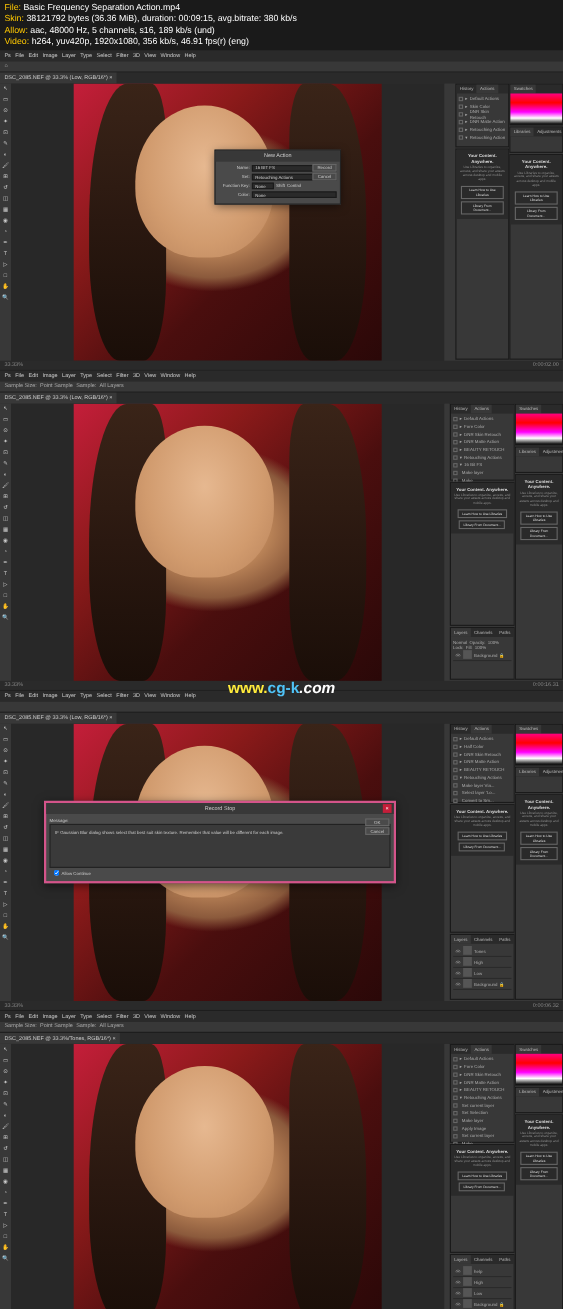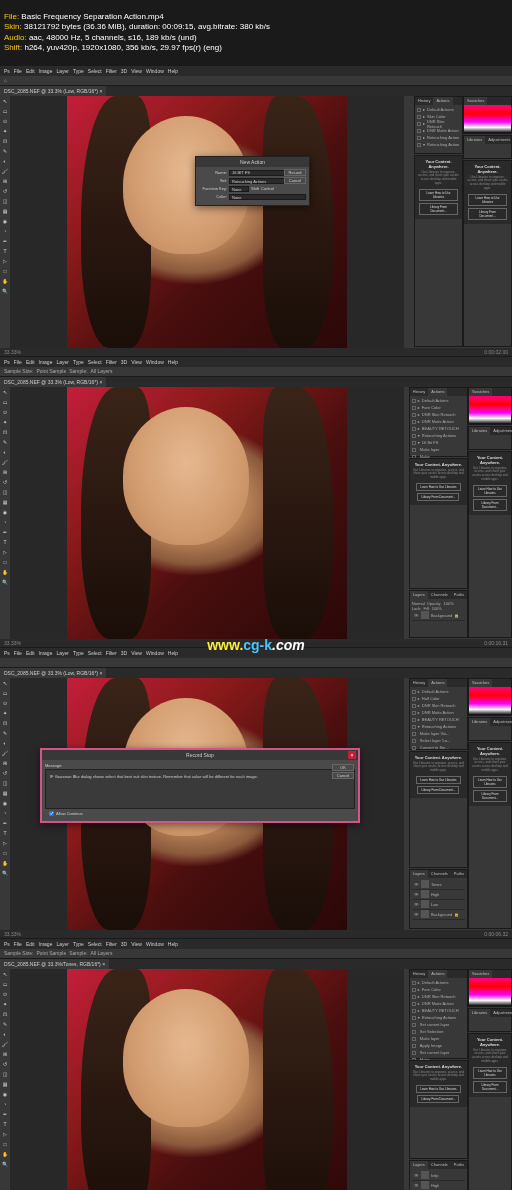--- a/index.html
+++ b/index.html
@@ -1,17 +1,17 @@
 <!DOCTYPE html>
 <html><head>
 <meta charset="utf-8">
 <style>
 *{margin:0;padding:0;box-sizing:border-box;font-family:Arial,sans-serif}
 body{background:#1a1a1a;width:512px}
-.meta{color:#fff;font-size:8px;padding:12px 4px;line-height:1.3}
+.meta{color:#fff;font-size:8px;padding:2px 4px;line-height:1.3}
 .meta .y{color:#ffc800}
 .ps{position:relative;height:290px;background:#323232;margin-bottom:1px}
 .menubar{height:10px;background:#2a2a2a;display:flex;align-items:center;padding:0 4px;gap:4px}
 .menubar span{color:#ccc;font-size:5px}
 .optbar{height:10px;background:#383838;border-bottom:1px solid #1a1a1a;display:flex;align-items:center;padding:0 4px;gap:3px}
 .optbar span{color:#aaa;font-size:5px}
 .tabbar{height:10px;background:#2a2a2a;display:flex;align-items:center}
 .tab{color:#ccc;font-size:5px;padding:0 4px;background:#383838;height:100%;display:flex;align-items:center}
 .workspace{position:absolute;top:30px;bottom:8px;left:10px;right:108px;background:#282828;overflow:hidden}
 .toolbar{position:absolute;top:30px;bottom:8px;left:0;width:10px;background:#383838;display:flex;flex-direction:column}
@@ -62,22 +62,22 @@
 .esslabel{position:absolute;right:2px;top:32px;color:#aaa;font-size:5px}
 .chk-allow{font-size:4px;color:#ccc;padding:2px 4px;display:flex;align-items:center;gap:2px}
 .chk-allow input{width:5px;height:5px}
 </style>
 </head>
 <body>
 
 <div class="meta">
   <span class="y">File:</span> <span>Basic Frequency Separation Action.mp4</span><br>
   <span class="y">Skin:</span> <span>38121792 bytes (36.36 MiB), duration: 00:09:15, avg.bitrate: 380 kb/s</span><br>
-  <span class="y">Audio:</span> <span>aac, 48000 Hz, 5 channels, s16, 189 kb/s (und)</span><br>
-  <span class="y">Shift:</span> <span>h264, yuv420p, 1920x1080, 356 kb/s, 29.97 fps(r) (eng)</span>
+  <span class="y">Allow:</span> <span>aac, 48000 Hz, 5 channels, s16, 189 kb/s (und)</span><br>
+  <span class="y">Video:</span> <span>h264, yuv420p, 1920x1080, 356 kb/s, 46.91 fps(r) (eng)</span>
 </div>
 
 <div class="ps">
   <div class="menubar">
     <span>Ps</span>
     <span>File</span>
     <span>Edit</span>
     <span>Image</span>
     <span>Layer</span>
     <span>Type</span>

